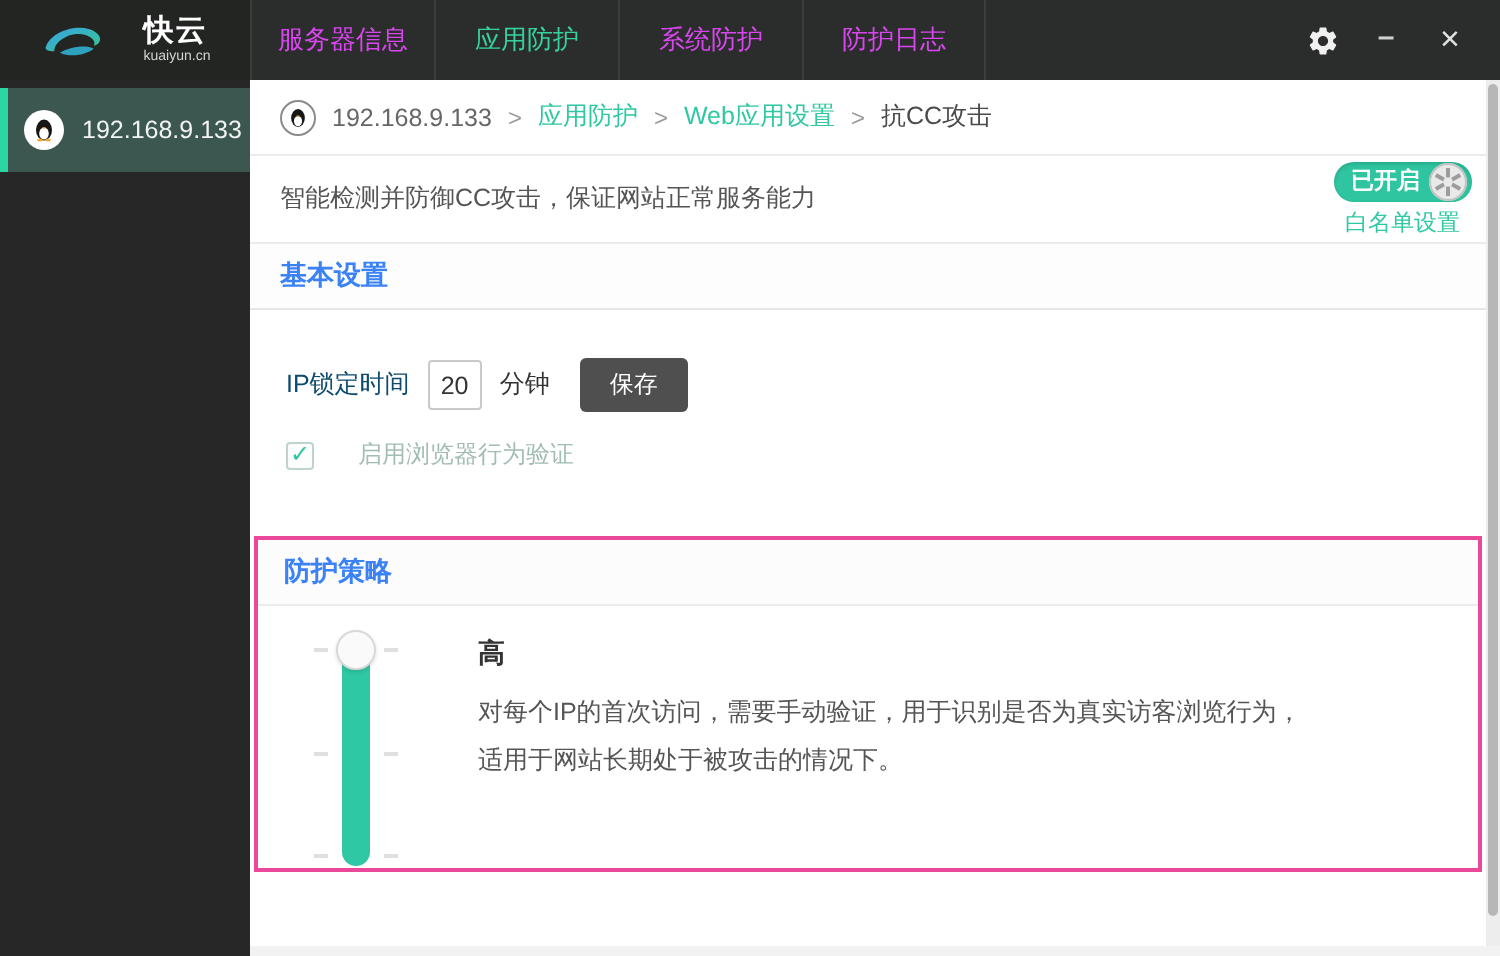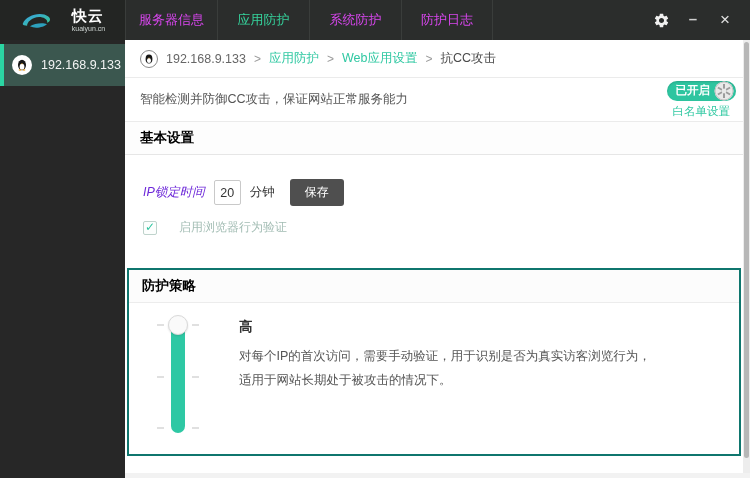--- a/index.html
+++ b/index.html
@@ -42,35 +42,35 @@
 
   .desc-row { height:44px; display:flex; align-items:center; padding:0 14px 0 15px; border-bottom:1px solid #ebebeb; }
   .desc-text { font-size:12.5px; color:#555; }
   .desc-right { margin-left:auto; display:flex; flex-direction:column; align-items:center; gap:3px; }
   .toggle-pill { height:20px; border-radius:11px; background:#2ec5a0; display:flex; align-items:center; padding:0 2px 0 9px; cursor:pointer; box-shadow:inset 0 1px 2px rgba(0,0,0,.15); }
   .toggle-label { color:#fff; font-size:11.5px; font-weight:bold; margin-right:4px; }
   .wheel-knob { width:20px; height:20px; }
   .whitelist-link { font-size:11.5px; color:#2fc8a2; cursor:pointer; }
 
   .section-header { height:33px; display:flex; align-items:center; padding-left:15px; border-bottom:1px solid #e6e6e6; background:#fdfdfd; }
-  .section-title { font-size:13.5px; color:#000000; font-weight:bold; }
+  .section-title { font-size:13.5px; color:#3b82f6; font-weight:bold; }
 
   .form-area { padding:24px 0 0 18px; }
   .ip-row { display:flex; align-items:center; gap:9px; }
-  .ip-label { font-size:12.5px; color:#6d28d9;font-style:italic; }
+  .ip-label { font-size:12.5px; color:#0c4a6e; }
   .ip-input { width:27px; height:25px; border:1px solid #c9c9c9; border-radius:2px; text-align:center; font-size:12.5px; color:#333; font-family:inherit; outline:none; }
   .unit-label { font-size:12.5px; color:#333; }
   .save-btn { margin-left:6px; background:#4f4f4f; color:#fff; border:none; border-radius:3px; font-size:12px; padding:5px 15px; cursor:pointer; font-family:inherit; }
   .check-row { margin-top:13px; display:flex; align-items:center; gap:22px; }
   .checkbox { width:14px; height:14px; border:1px solid #bfd3cc; border-radius:2px; background:#fcfefd; position:relative; cursor:default; }
   .checkbox::after { content:"✓"; position:absolute; left:1px; top:-2px; font-size:12px; font-weight:bold; color:#2ec5a0; }
   .check-label { font-size:12px; color:#a3bdb4; }
 
   
-  .policy-box { margin:32px 9px 0 2px; border:2px solid #0f766e; background:#fff; height:188px; }
+  .policy-box { margin:32px 9px 0 2px; border:2px solid #ec4899; background:#fff; height:168px; }
   .policy-header { height:33px; display:flex; align-items:center; padding-left:13px; border-bottom:1px solid #ececec; background:#fcfcfc; }
   .policy-body { display:flex; padding:10px 0 0 20px; }
   .slider-wrap { position:relative; width:72px; height:130px; flex:none; }
   .slider-track { position:absolute; left:22px; top:8px; width:14px; height:112px; border-radius:8px; background:#2ec8a4; cursor:pointer; }
   .slider-handle { position:absolute; left:19px; top:2px; width:20px; height:20px; border-radius:50%; background:#fafafa; border:1px solid #d9d9d9; box-shadow:0 1px 2px rgba(0,0,0,.12); cursor:grab; }
   .tick { position:absolute; width:7px; height:0; border-top:2px solid #e0e0e0; }
   .tick.l { left:8px; } .tick.r { left:43px; }
   .tick.t { top:11px; } .tick.m { top:63px; } .tick.b { top:114px; }
   .policy-text { padding:5px 20px 0 18px; }
   .level-label { font-size:13.5px; font-weight:bold; color:#333; margin-bottom:8px; }

